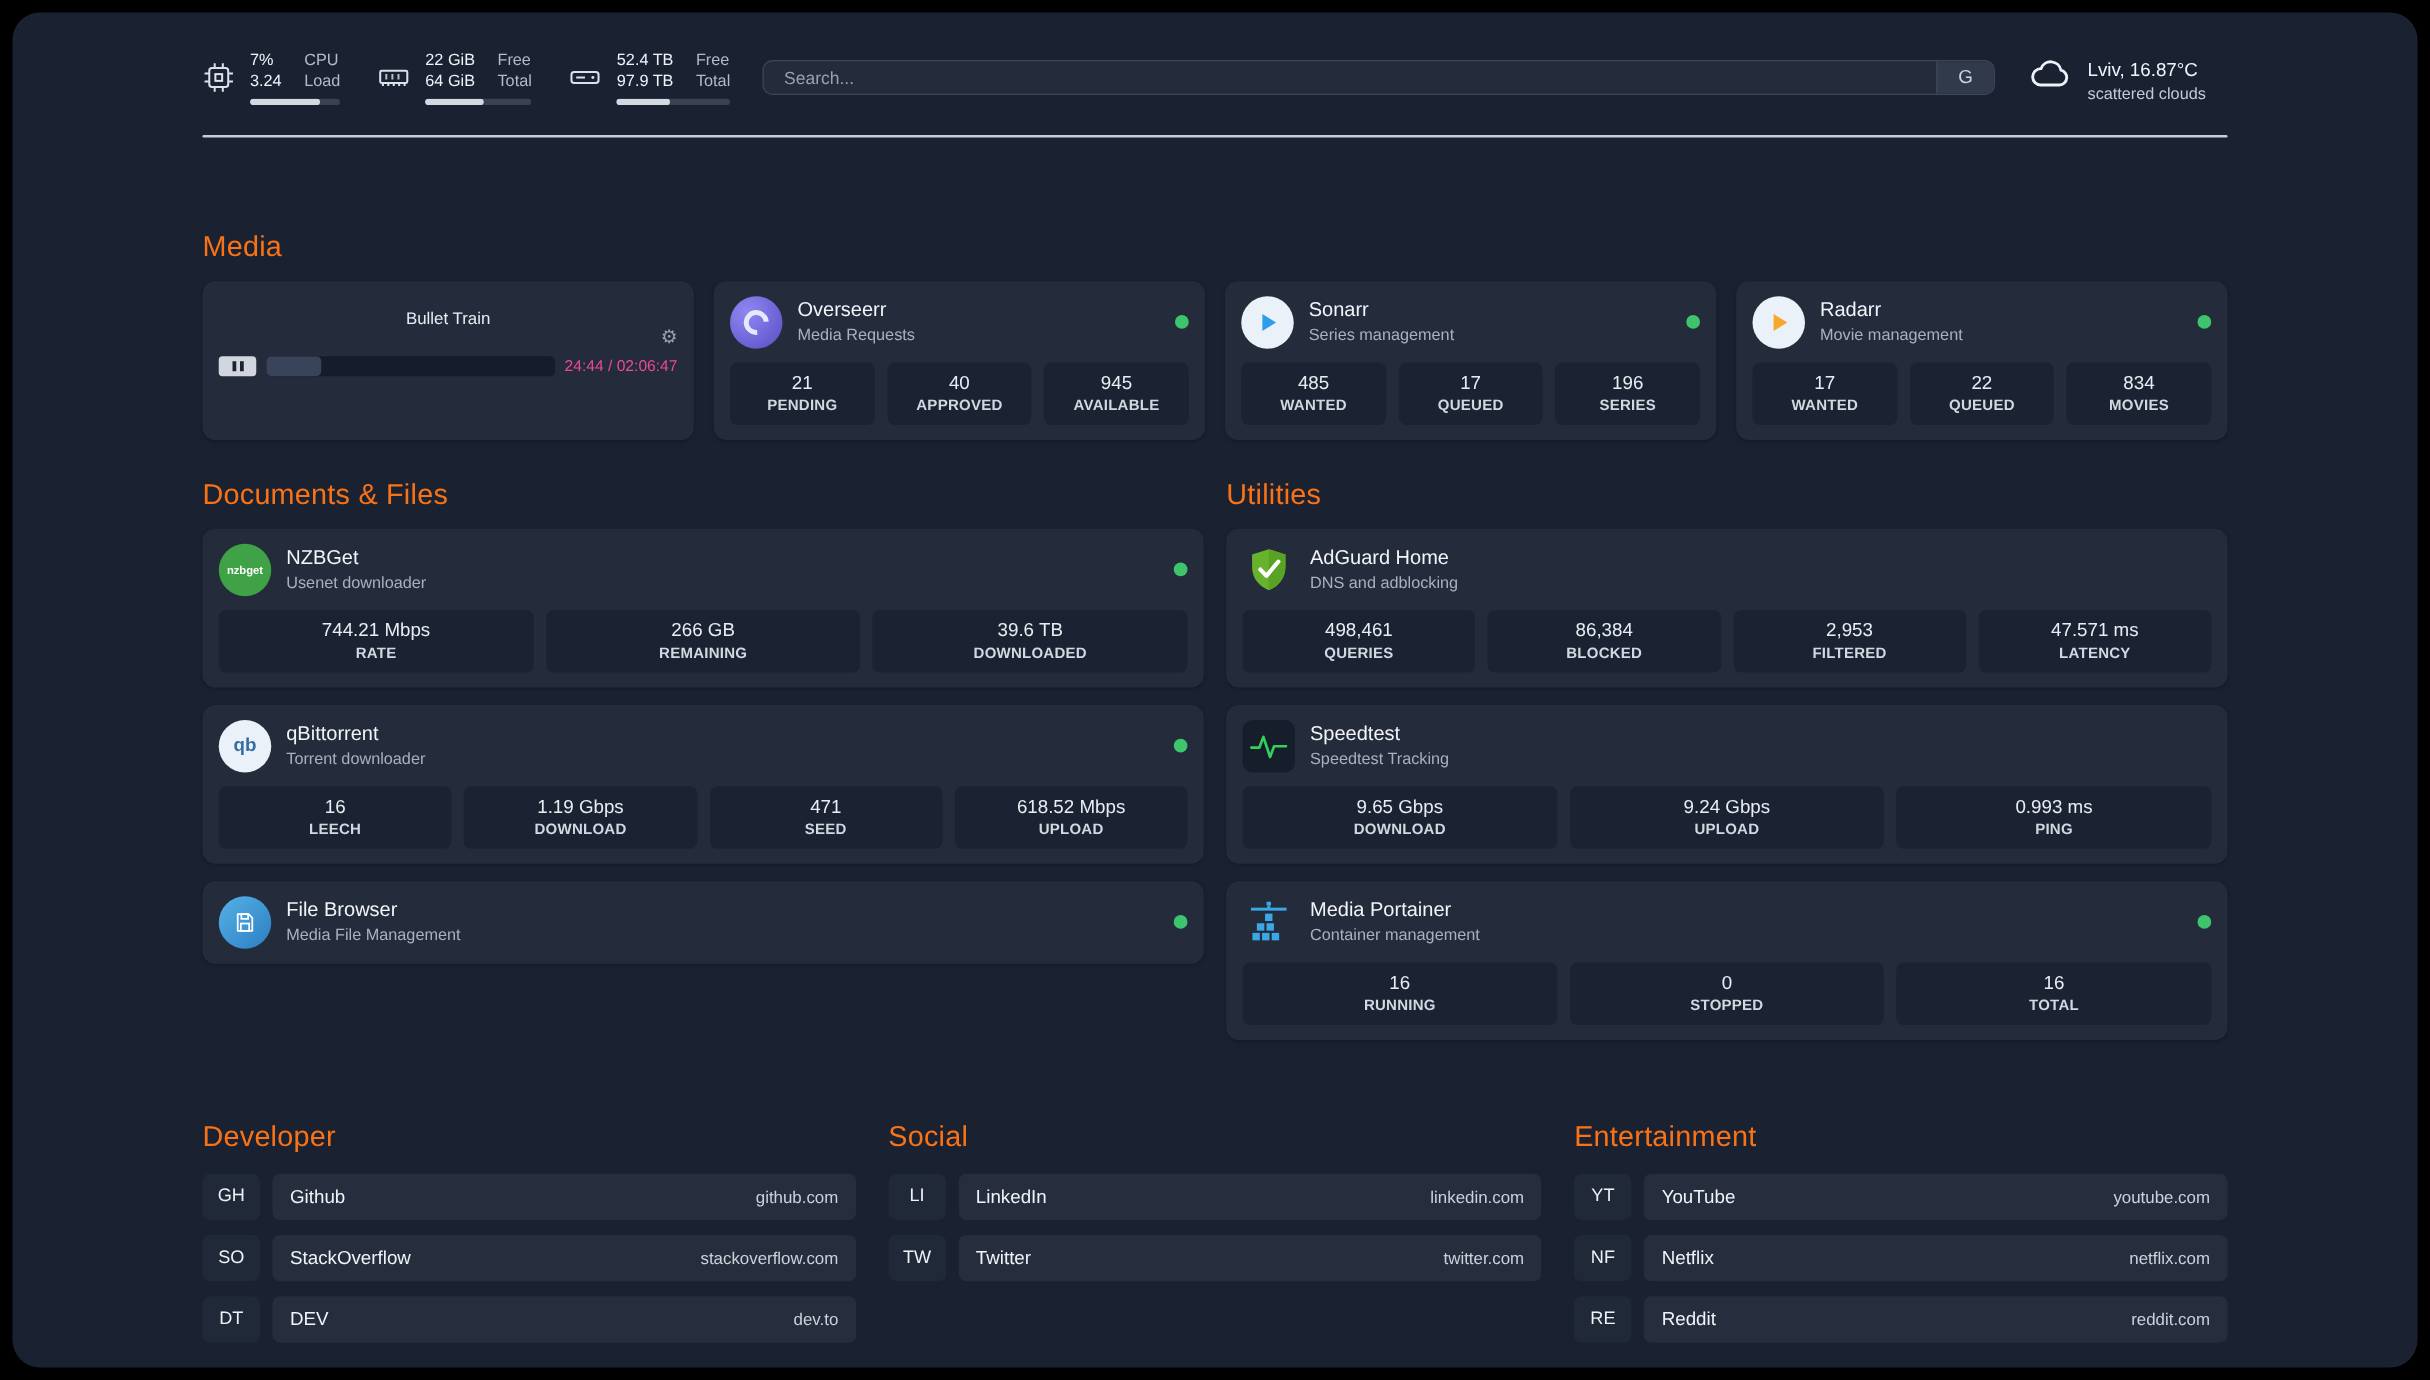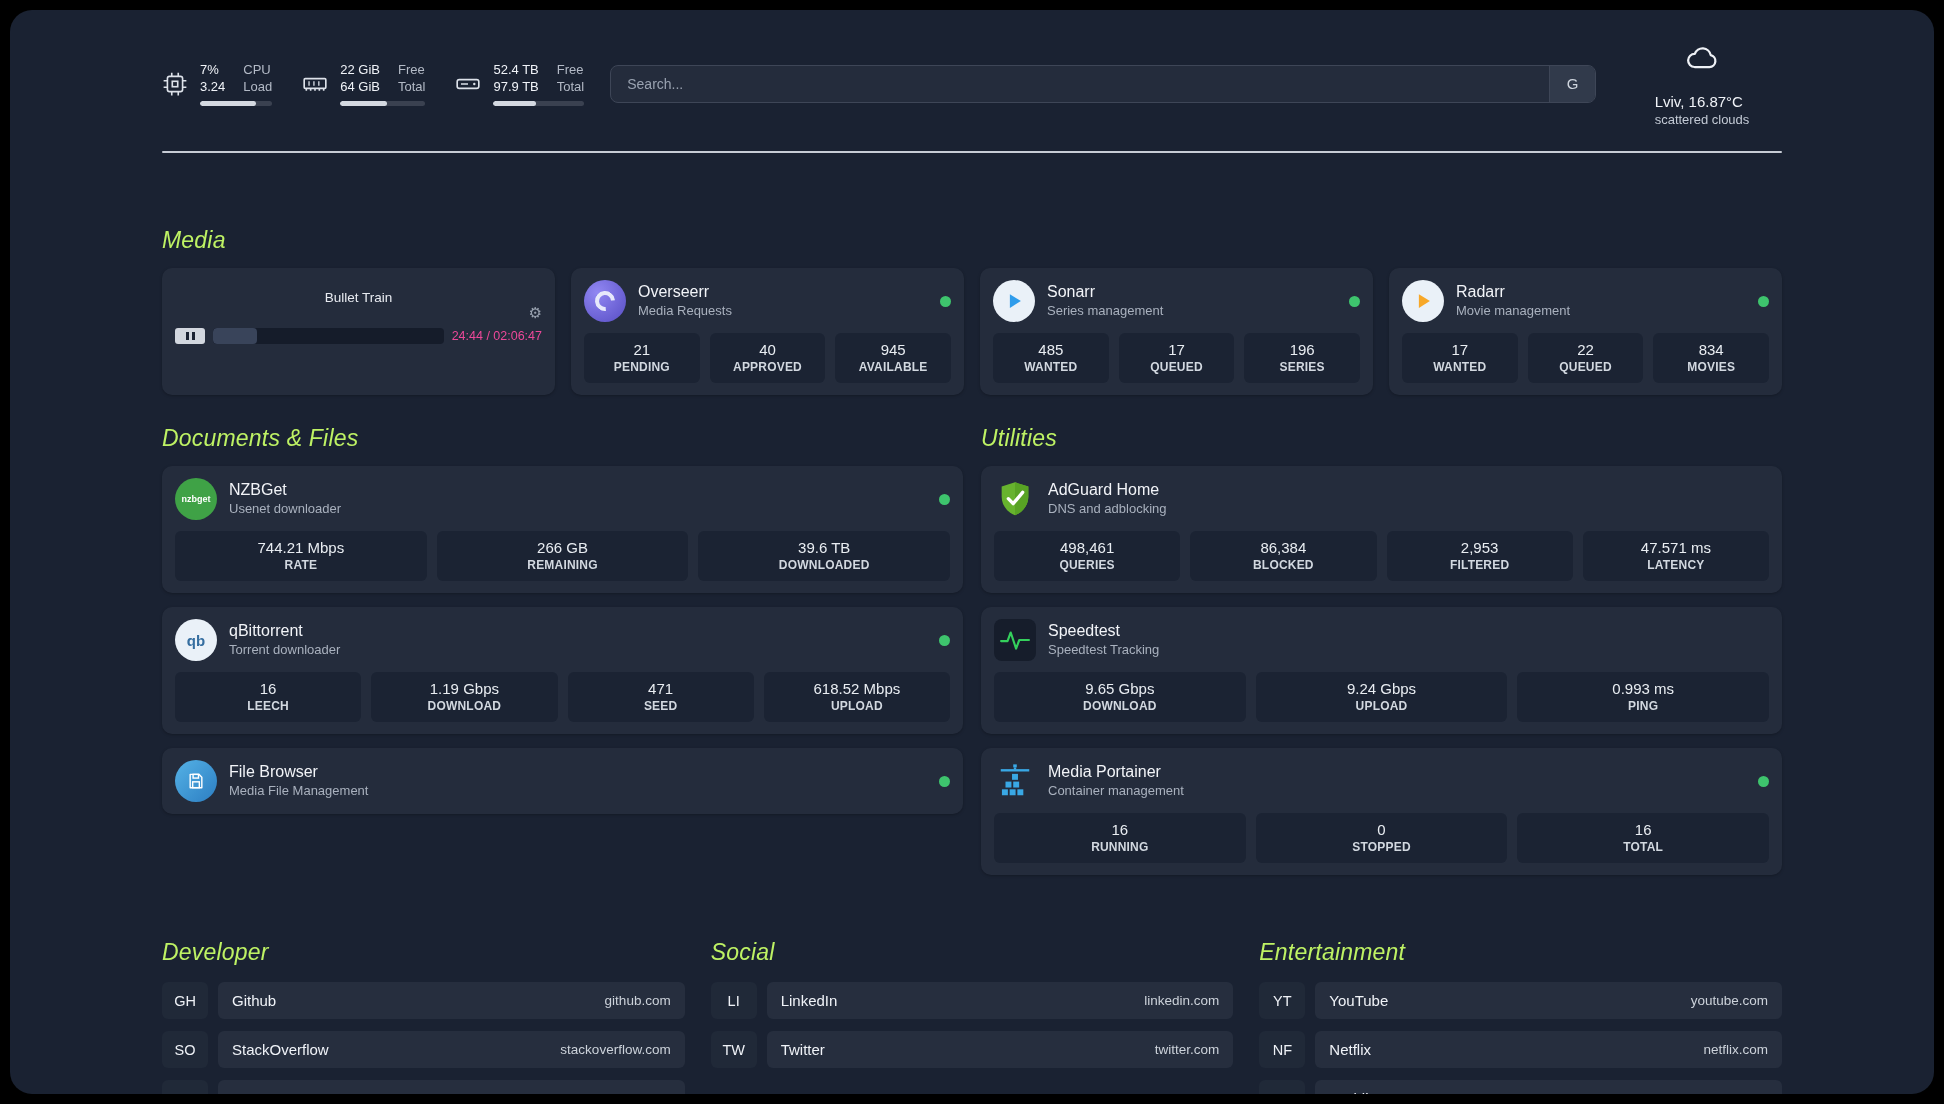--- a/index.html
+++ b/index.html
@@ -13,33 +13,33 @@
   .metric { display:flex; gap:12px; align-items:center; }
   .m-icon { display:flex; align-items:center; }
   .m-body { display:flex; flex-direction:column; gap:5px; }
   .m-text { display:flex; gap:18px; }
   .m-col { display:flex; flex-direction:column; line-height:1.3; font-size:13px; }
   .m-col.vals { color:#f0f3f8; }
   .m-col.labs { color:#b3bac6; }
   .m-bar { height:5px; border-radius:3px; background:#3a4150; overflow:hidden; }
   .m-fill { height:100%; background:#d4d9e1; border-radius:3px; }
 
-  .search { flex:1; display:flex; height:38px; border:1px solid #3e4657; border-radius:8px; background:#242c3c; overflow:hidden; }
+  .search { flex:1; display:flex; height:28px; border:1px solid #3e4657; border-radius:8px; background:#242c3c; overflow:hidden; }
   .search input { flex:1; background:transparent; border:none; outline:none; color:#dfe3ea; font-size:14px; padding:0 16px; font-family:"Liberation Sans", sans-serif; }
   .search input::placeholder { color:#99a2b0; }
   .search-btn { width:46px; border:none; border-left:1px solid #3e4657; background:#313a4b; color:#cfd5de; font-size:15px; cursor:pointer; font-family:"Liberation Sans", sans-serif; }
 
-  .weather { display:flex; gap:12px; align-items:center; min-width:160px;flex-direction:column; }
+  .weather { display:flex; gap:12px; align-items:flex-end; min-width:160px; }
   .weather-loc { font-size:15px; color:#f0f3f8; line-height:1.35; }
   .weather-cond { font-size:13px; color:#c3cad5; }
 
   .divider { margin-top:24px; height:2px; background:#d6dbe3; border:none; opacity:.92; border-radius:1px; }
 
   
-  h2.section-title { font-size:23px; font-weight:500; color:#bef264; margin:0 0 14px; letter-spacing:.2px;font-style:italic; }
+  h2.section-title { font-size:23px; font-weight:500; color:#f97316; margin:0 0 14px; letter-spacing:.2px; }
   .media-block { margin-top:74px; }
   .media-grid { display:grid; grid-template-columns:repeat(4,1fr); gap:16px; }
 
   .card { background:#242c3c; border-radius:10px; padding:12px 13px; box-shadow:0 1px 3px rgba(0,0,0,.25); }
   .card-header { display:flex; align-items:center; gap:12px; }
   .app-titles { display:flex; flex-direction:column; line-height:1.3; }
   .app-name { font-size:16px; color:#f2f4f8; font-weight:500; }
   .app-sub { font-size:13px; color:#a9b1be; }
   .status-dot { width:11px; height:11px; border-radius:50%; background:#3ec46d; margin-left:auto; flex:0 0 auto; }
 

